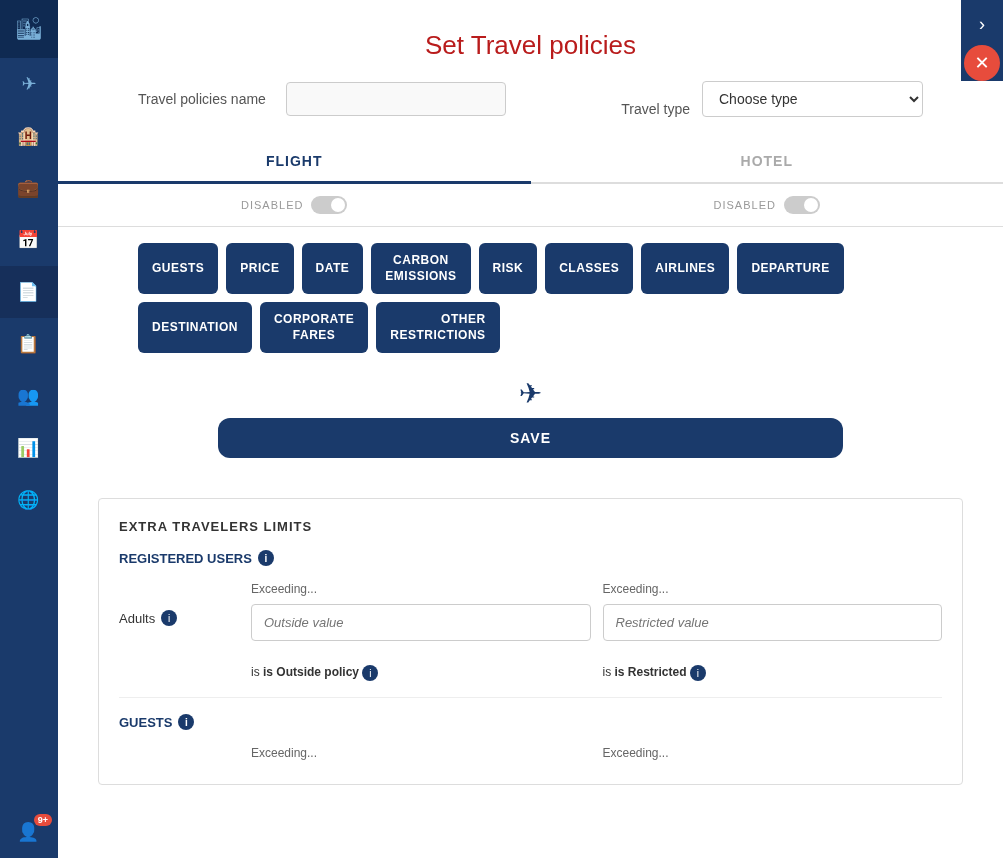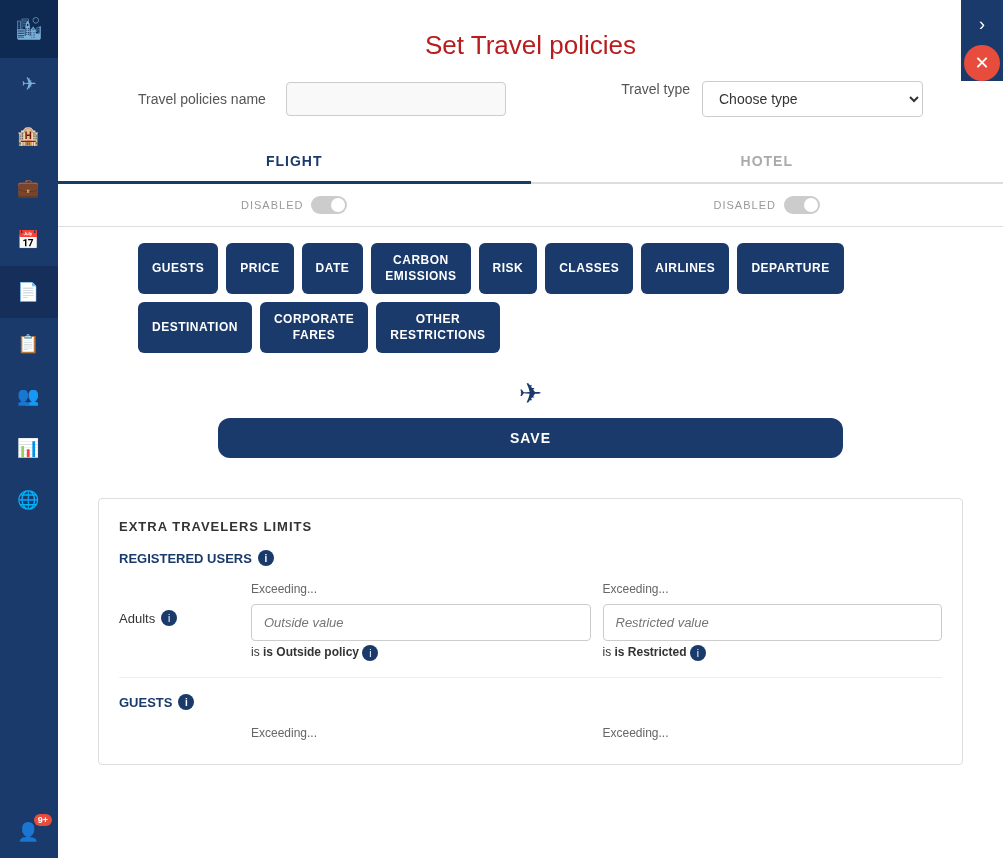--- a/index.html
+++ b/index.html
@@ -118,21 +118,21 @@
       padding: 8px 12px;
       font-size: 14px;
       width: 221px;
       background: white;
       cursor: pointer;
       color: #333;
     }
     .form-row-right {
       margin-left: auto;
       display: flex;
-      align-items: flex-start;
+      align-items: flex-end;
       gap: 12px;
     }
 
     
     .tabs {
       display: flex;
       border-bottom: 2px solid #ddd;
       margin: 0 0;
     }
     .tab {
@@ -302,21 +302,21 @@
       padding: 10px 12px;
       font-size: 13px;
       font-style: italic;
       color: #555;
       background: white;
       width: 100%;
     }
     .policy-note {
       font-size: 12px;
       color: #333;
-      margin-top: 0;
+      margin-top: 20px;
     }
     .policy-note strong { font-weight: bold; }
 
     .guests-section {
       margin-top: 16px;
       border-top: 1px solid #eee;
       padding-top: 16px;
     }
 
     
@@ -411,21 +411,21 @@
     <button class="policy-btn">DATE</button>
     <button class="policy-btn" style="white-space:pre-line;">CARBON
 EMISSIONS</button>
     <button class="policy-btn">RISK</button>
     <button class="policy-btn">CLASSES</button>
     <button class="policy-btn">AIRLINES</button>
     <button class="policy-btn">DEPARTURE</button>
     <button class="policy-btn">DESTINATION</button>
     <button class="policy-btn" style="white-space:pre-line;">CORPORATE
 FARES</button>
-    <button class="policy-btn" style="white-space:pre-line;">OTHER
+    <button class="policy-btn" style="white-space:pre-line;text-align:right;">OTHER
 RESTRICTIONS</button>
   </div>
 
   <div class="plane-icon-row">
     <span>✈</span>
   </div>
 
   <div style="padding: 0 80px 20px;">
     <button class="save-btn">SAVE</button>
   </div>

